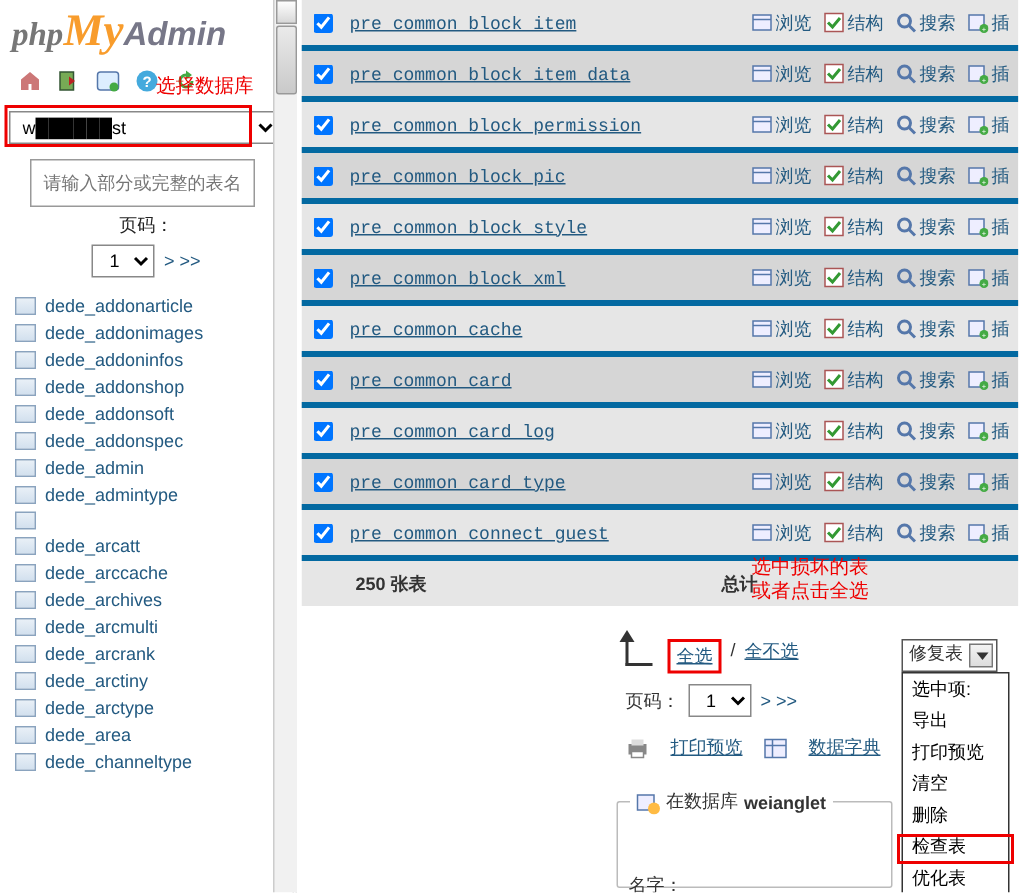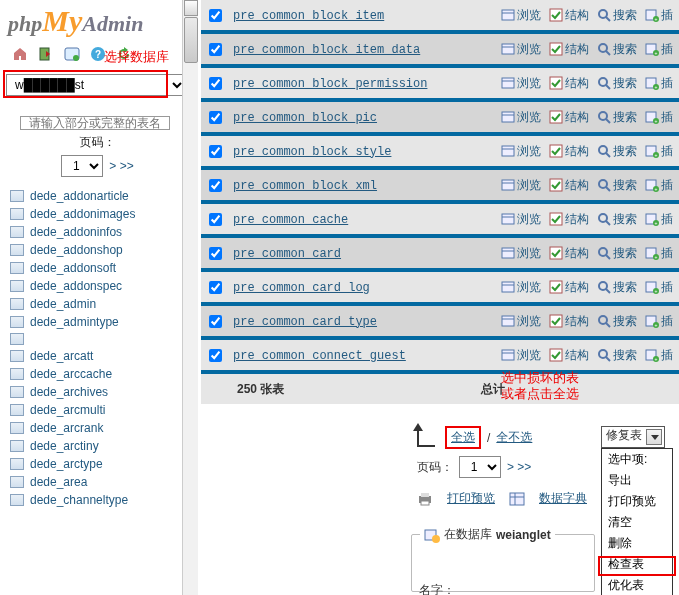--- a/index.html
+++ b/index.html
@@ -1,29 +1,29 @@
 <!DOCTYPE html>
 <html><head>
 <meta charset="utf-8">
 <style>
 *{box-sizing:border-box;margin:0;padding:0}
 body{font-family:Arial,"Microsoft YaHei",sans-serif;font-size:12px;color:#333;background:#fff;width:679px;height:595px;overflow:hidden;position:relative}
 a{text-decoration:none}
 .logo{padding:4px 8px 2px}
 .logo .php{color:#777;font-family:Georgia,serif;font-size:22px;font-style:italic;font-weight:bold}
 .logo .my{color:#f89c2c;font-family:Georgia,serif;font-size:30px;font-style:italic;font-weight:bold}
-.logo .admin{color:#778;font-family:Liberation Serif, serif;font-size:22px;font-style:italic;font-weight:bold}
+.logo .admin{color:#778;font-family:Liberation Sans, sans-serif;font-size:22px;font-style:italic;font-weight:bold}
 .left-panel{position:absolute;left:0;top:0;width:198px;height:595px;border-right:3px double #aaa}
 .toolbar{display:flex;gap:10px;padding:6px 12px 8px}
 .ticon{width:16px;height:16px;display:inline-block}
 .db-select-wrap{padding:4px 6px 6px;position:relative}
 .db-select{width:180px;height:22px;border:1px solid #888;background:#fff;font-size:12px;padding:0 4px}
 .db-box-red{position:absolute;left:3px;top:0;width:165px;height:28px;border:2px solid #e00;pointer-events:none}
 .db-label{position:absolute;left:104px;top:48px;color:#e00;font-size:13px}
-.filter-input{width:150px;height:14px;margin:14px 0 0 20px;border:1px solid #999;padding:0 4px;font-size:12px;text-align:center;color:#555}
+.filter-input{width:150px;height:32px;margin:4px 0 0 20px;border:1px solid #999;padding:0 4px;font-size:12px;text-align:center;color:#555}
 .pg-label{text-align:center;margin-top:4px;color:#222}
 .pg-row{display:flex;justify-content:center;align-items:center;gap:6px;margin-top:4px}
 .pg-sel{width:42px;height:22px;border:1px solid #888;background:#fff;font-size:12px;text-align:center}
 .pg-more{color:#235a81;cursor:pointer}
 .tree{margin-top:10px}
 .tree li{list-style:none;display:flex;align-items:center;gap:6px;padding:2px 4px 2px 10px}
 .tree .tbl-ico{width:14px;height:12px;border:1px solid #8aa3be;background:linear-gradient(#e9f0f7,#d2e0ee);display:inline-block}
 .tree a{color:#235a81}
 .main{position:absolute;left:201px;top:0;width:478px;height:595px;overflow:hidden}
 .grid{width:100%}
@@ -33,21 +33,21 @@
 .gcell-check{width:28px;display:flex;justify-content:center}
 .gcell-name{flex:1;padding-left:4px}
 .gcell-name a{color:#235a81;text-decoration:underline;font-family:"Courier New",monospace;font-size:12px}
 .gcell-ops{display:flex;gap:8px;padding-right:6px}
 .op{display:flex;align-items:center;gap:2px;color:#235a81}
 .op .oi{width:14px;height:14px;display:inline-block}
 .summary{display:flex;height:30px;align-items:center;background:#e6e6e6}
 .sum-left{width:280px;padding-left:36px;font-weight:bold}
 .sum-right{font-weight:bold}
 .anno1{position:absolute;left:300px;top:370px;color:#e00;font-size:13px;line-height:16px}
-.check-row{position:absolute;left:216px;top:426px;display:flex;align-items:center;gap:6px}
+.check-row{position:absolute;left:216px;top:426px;display:flex;gap:6px}
 .arrow-up{width:18px;height:18px;border-left:2px solid #333;border-bottom:2px solid #333;position:relative;margin-right:4px}
 .arrow-up:after{content:"";position:absolute;left:-6px;top:-6px;border-left:5px solid transparent;border-right:5px solid transparent;border-bottom:8px solid #333}
 .link-blue{color:#235a81;text-decoration:underline}
 .box-red-small{border:2px solid #e00;padding:1px 4px}
 .action-sel{position:absolute;left:400px;top:426px;width:64px;height:22px;border:1px solid #555;background:#fff;padding:0 4px}
 .action-sel .dd{position:absolute;right:2px;top:2px;width:16px;height:16px;border:1px solid #777;background:linear-gradient(#f3f3f3,#ddd)}
 .action-sel .dd:after{content:"";position:absolute;left:4px;top:5px;border-left:4px solid transparent;border-right:4px solid transparent;border-top:5px solid #333}
 .dropdown{position:absolute;left:400px;top:448px;width:72px;border:1px solid #333;background:#fff}
 .dropdown div{padding:2px 6px;font-size:12px;color:#000}
 .dd-red{position:absolute;left:397px;top:556px;width:78px;height:20px;border:2px solid #e00;pointer-events:none}

